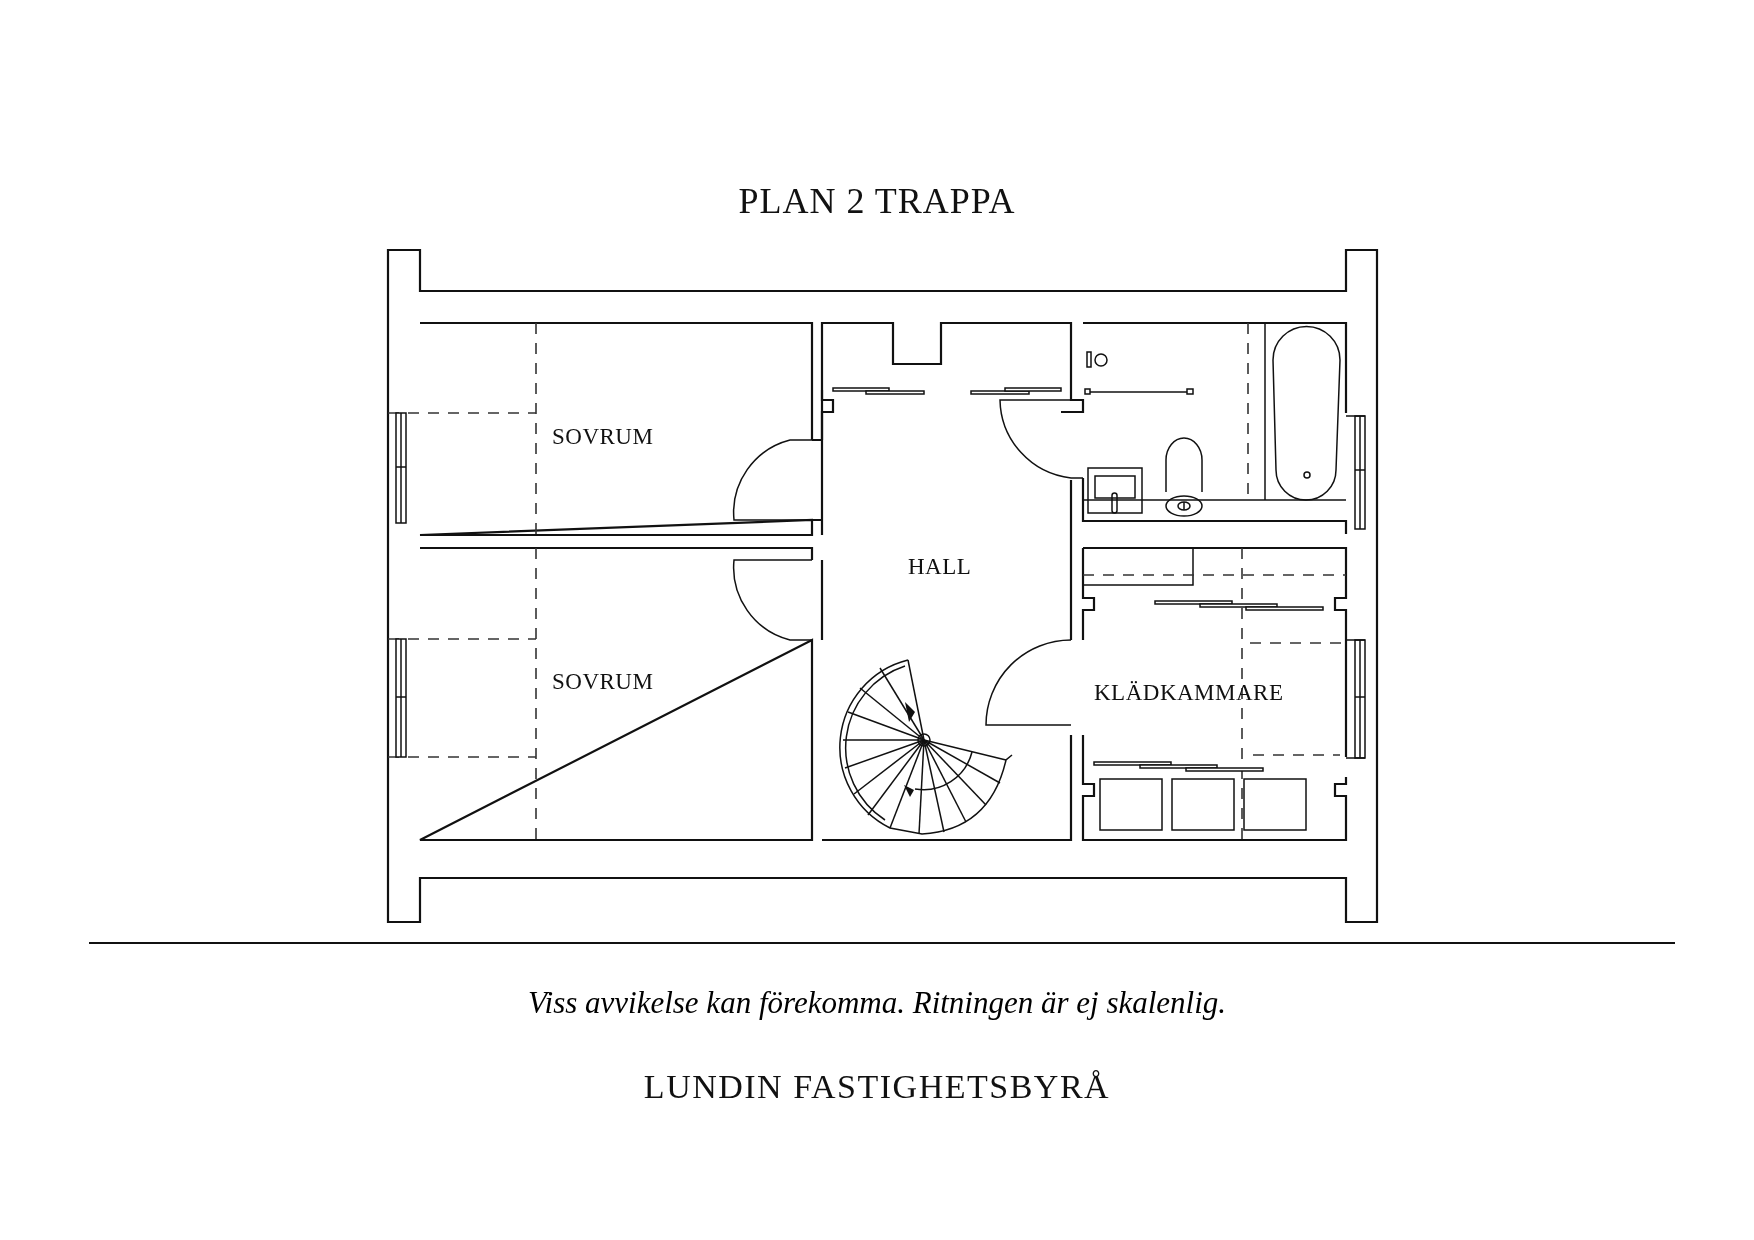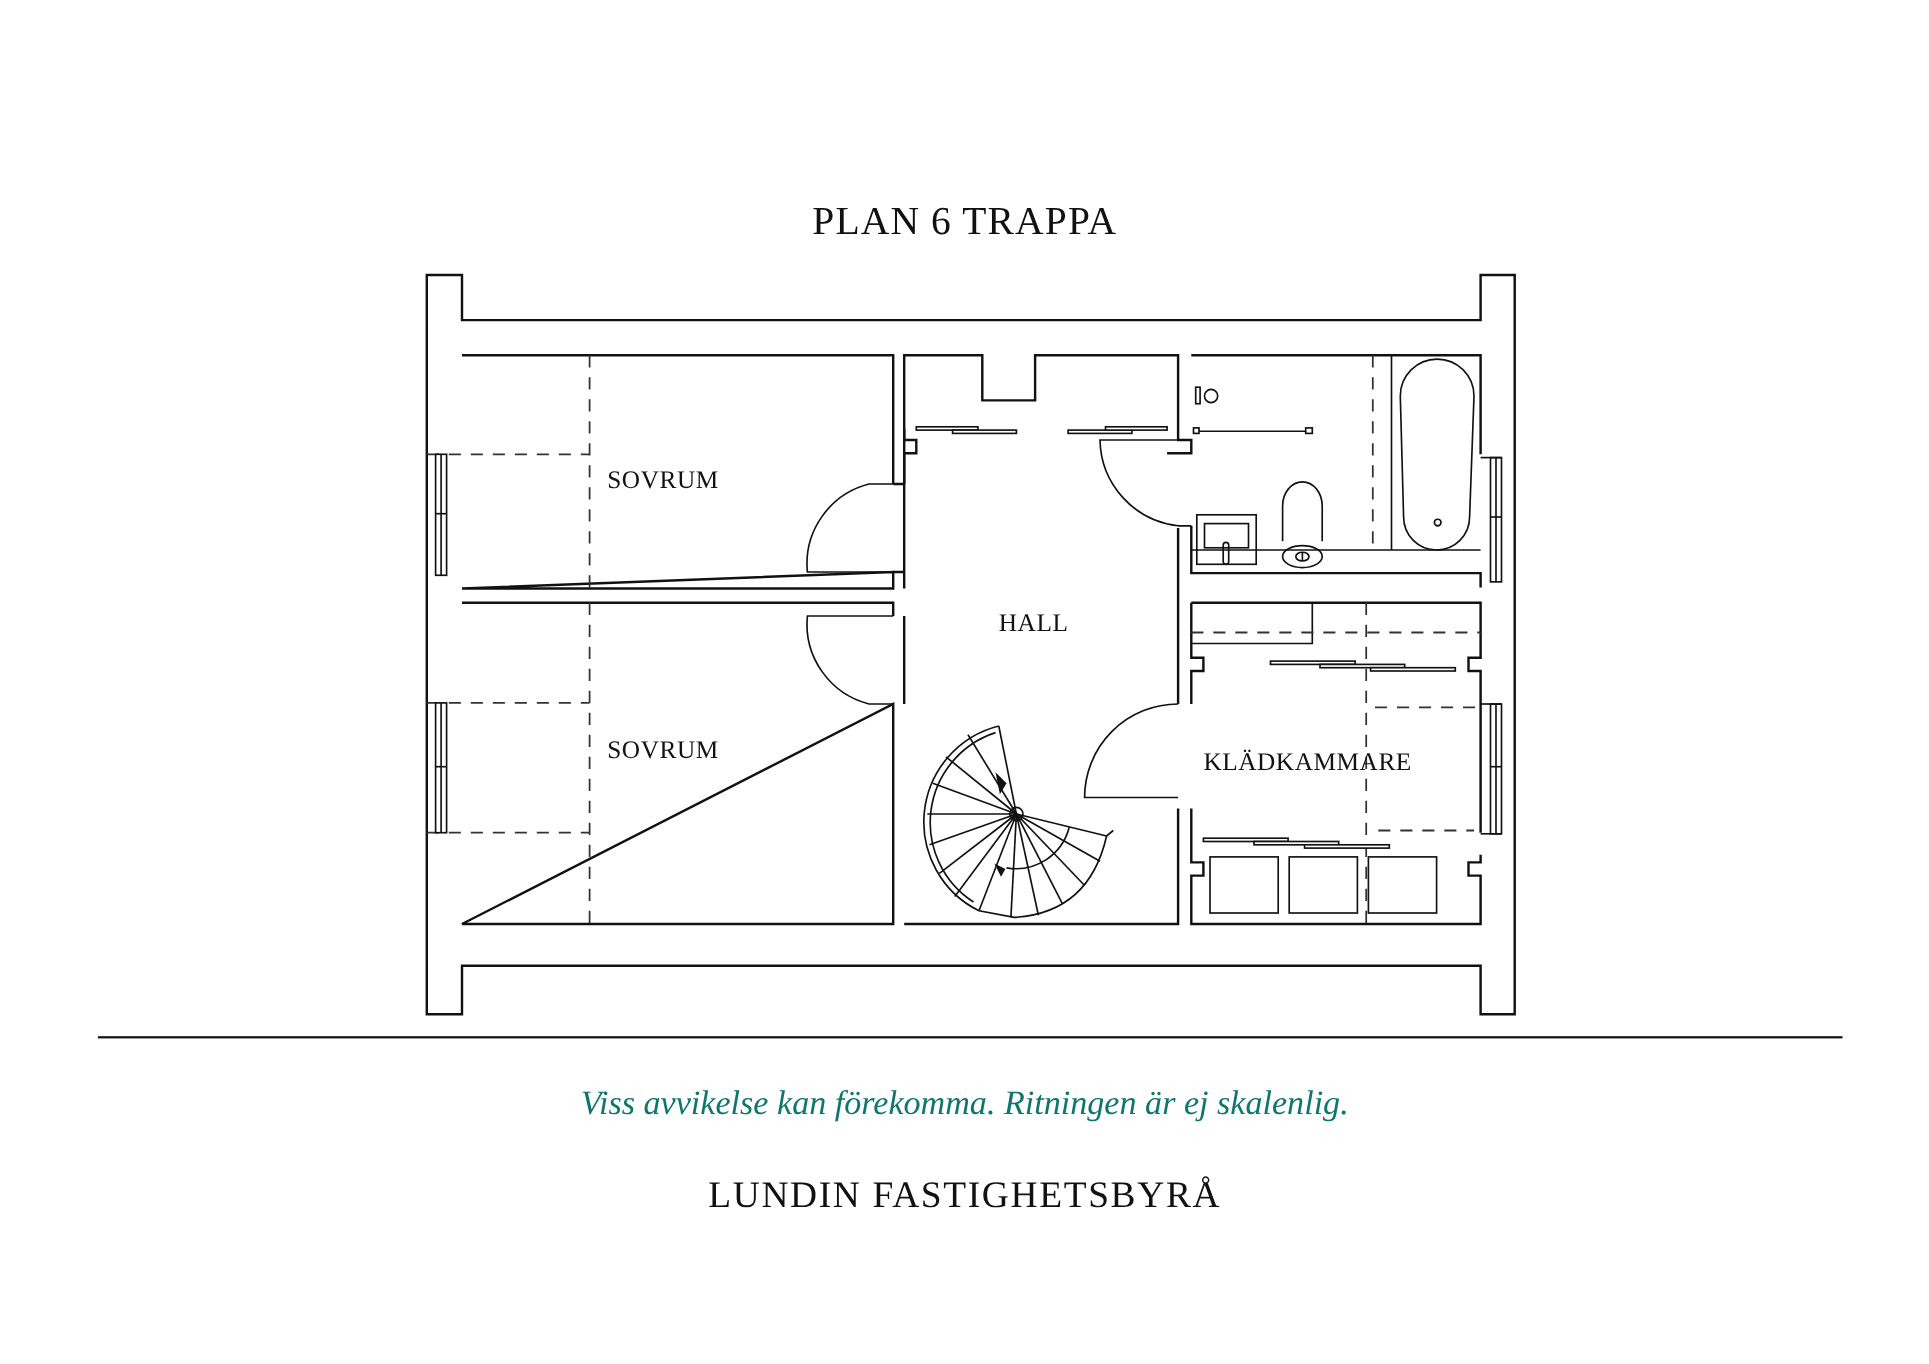--- a/index.html
+++ b/index.html
@@ -16,34 +16,34 @@
   .dash { fill: none; stroke: #333; stroke-width: 1.6; stroke-dasharray: 11 9; }
   .fillw { fill: #fff; stroke: #111; stroke-width: 1.5; }
   .room-label {
     font-family: "Liberation Serif", "DejaVu Serif", serif; font-size: 23px;
     fill: #111; letter-spacing: 0.5px;
   }
   .divider { position: absolute; left: 89px; top: 942px; width: 1586px; height: 2px; background: #111; }
   .disclaimer {
     position: absolute; left: 0; top: 985px; width: 1754px; text-align: center;
     font-family: "Liberation Serif", "DejaVu Serif", serif; font-style: italic;
-    font-size: 31px; color: #0f766e;
+    font-size: 31px; color: #000000;
   }
   .company {
     position: absolute; left: 0; top: 1028px; width: 1754px; text-align: center;
     font-family: "Liberation Serif", "DejaVu Serif", serif; font-size: 34px;
     letter-spacing: 1.5px; color: #111; margin-top: 40px;
   }
 </style>
 </head>
 <body>
 
 <div class="page">
 
-  <div class="title">PLAN 6 TRAPPA</div>
+  <div class="title">PLAN 2 TRAPPA</div>
 
   <svg class="plan" width="1754" height="1240" viewBox="0 0 1754 1240">
 
     <g>
       <path class="wall" d="M388 250 H420 V291 H1346 V250 H1377 V922 H1346 V878 H420 V922 H388 Z"></path>
     </g>
 
     <g>
       <path class="wall" d="M420 323 H812 V440 M812 520 V535 H420 Z"></path>
       <line class="dash" x1="536" y1="323" x2="536" y2="535"></line>

